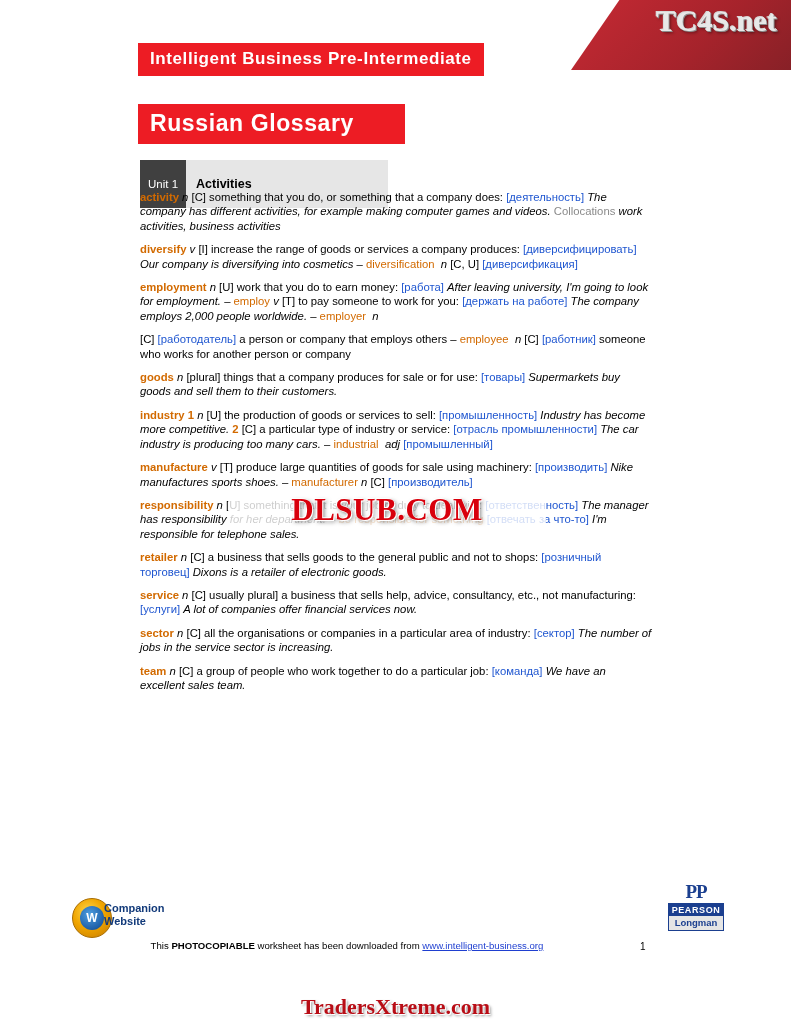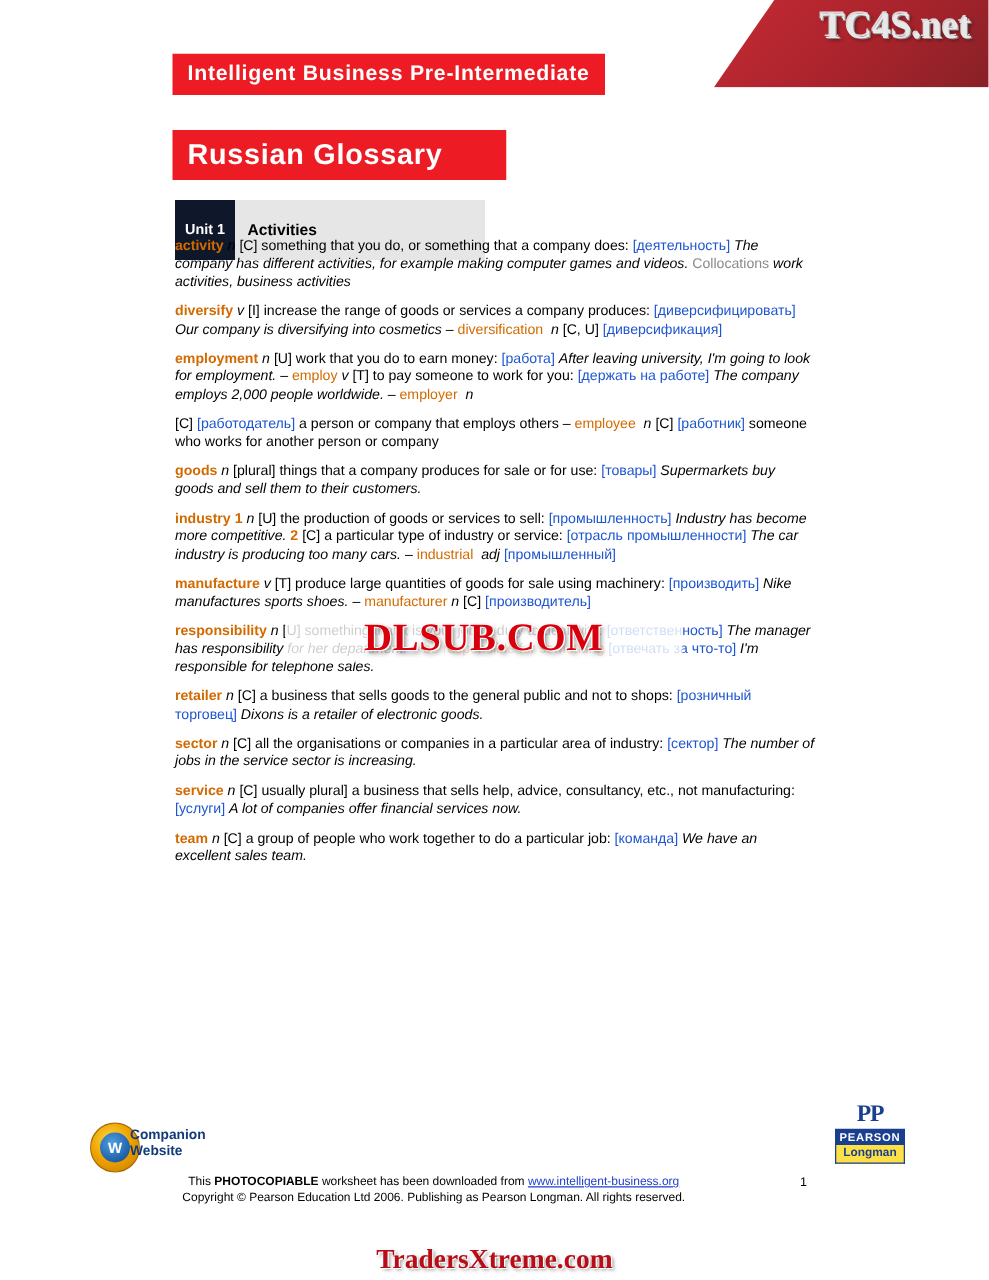--- a/index.html
+++ b/index.html
@@ -112,24 +112,24 @@
 
   .unit-row {
     position: absolute;
     left: 140px;
     top: 160px;
     display: flex;
     align-items: stretch;
     width: 248px;
   }
   .unit-tag {
-    background: #0f172a;
+    background: #404040;
     color: #ffffff;
     font-size: 11.5px;
-    font-weight: bold;
+    font-weight: normal;
     padding: 5px 8px;
     display: flex;
     align-items: center;
   }
   .unit-name {
     background: #e6e6e6;
     color: #000000;
     font-size: 12.5px;
     font-weight: bold;
     padding: 17px 10px;
@@ -220,21 +220,21 @@
   .pearson .box {
     background: #1b3f8f;
     color: #ffffff;
     font-size: 9px;
     font-weight: bold;
     letter-spacing: .6px;
     padding: 2px 0 1px 0;
     margin-top: 2px;
   }
   .pearson .longman {
-    background: #fde047;
+    background: #e5e5e5;
     color: #1b3f8f;
     font-size: 9.5px;
     font-weight: bold;
     border: 1px solid #1b3f8f;
     border-top: none;
     padding: 1px 0 2px 0;
   }
 
   .footer-text {
     position: absolute;
@@ -278,22 +278,22 @@
   <div class="entries" id="entries">
       <div class="entry"><span class="hw">activity</span> <span class="pos">n</span> [C] something that you do, or something that a company does: <span class="ru">[деятельность]</span> <span class="ital">The company has different activities, for example making computer games and videos.</span> <span class="grey">Collocations</span> <span class="ital">work activities, business activities</span></div>
       <div class="entry"><span class="hw">diversify</span> <span class="pos">v</span> [I] increase the range of goods or services a company produces: <span class="ru">[диверсифицировать]</span> <span class="ital">Our company is diversifying into cosmetics</span> – <span class="rel">diversification</span>&nbsp; <span class="pos">n</span> [C, U] <span class="ru">[диверсификация]</span></div>
       <div class="entry"><span class="hw">employment</span> <span class="pos">n</span> [U] work that you do to earn money: <span class="ru">[работа]</span> <span class="ital">After leaving university, I'm going to look for employment.</span> – <span class="rel">employ</span> <span class="pos">v</span> [T] to pay someone to work for you: <span class="ru">[держать на работе]</span> <span class="ital">The company employs 2,000 people worldwide.</span> – <span class="rel">employer</span>&nbsp; <span class="pos">n</span></div>
       <div class="entry">[C] <span class="ru">[работодатель]</span> a person or company that employs others – <span class="rel">employee</span>&nbsp; <span class="pos">n</span> [C] <span class="ru">[работник]</span> someone who works for another person or company</div>
       <div class="entry"><span class="hw">goods</span> <span class="pos">n</span> [plural] things that a company produces for sale or for use: <span class="ru">[товары]</span> <span class="ital">Supermarkets buy goods and sell them to their customers.</span></div>
       <div class="entry"><span class="hw">industry</span> <span class="num">1</span> <span class="pos">n</span> [U] the production of goods or services to sell: <span class="ru">[промышленность]</span> <span class="ital">Industry has become more competitive.</span> <span class="num">2</span> [C] a particular type of industry or service: <span class="ru">[отрасль промышленности]</span> <span class="ital">The car industry is producing too many cars.</span> – <span class="rel">industrial</span>&nbsp; <span class="pos">adj</span> <span class="ru">[промышленный]</span></div>
       <div class="entry"><span class="hw">manufacture</span> <span class="pos">v</span> [T] produce large quantities of goods for sale using machinery: <span class="ru">[производить]</span> <span class="ital">Nike manufactures sports shoes.</span> – <span class="rel">manufacturer</span> <span class="pos">n</span> [C] <span class="ru">[производитель]</span></div>
       <div class="entry"><span class="hw">responsibility</span> <span class="pos">n</span> [U] something that it is your job or duty to deal with: <span class="ru">[ответственность]</span> <span class="ital">The manager has responsibility for her department.</span> – <span class="rel">be responsible for something</span> <span class="ru">[отвечать за что-то]</span> <span class="ital">I'm responsible for telephone sales.</span></div>
       <div class="entry"><span class="hw">retailer</span> <span class="pos">n</span> [C] a business that sells goods to the general public and not to shops: <span class="ru">[розничный торговец]</span> <span class="ital">Dixons is a retailer of electronic goods.</span></div>
+      <div class="entry"><span class="hw">service</span> <span class="pos">n</span> [C] usually plural] a business that sells help, advice, consultancy, etc., not manufacturing: <span class="ru">[услуги]</span> <span class="ital">A lot of companies offer financial services now.</span></div>
       <div class="entry"><span class="hw">sector</span> <span class="pos">n</span> [C] all the organisations or companies in a particular area of industry: <span class="ru">[сектор]</span> <span class="ital">The number of jobs in the service sector is increasing.</span></div>
-      <div class="entry"><span class="hw">service</span> <span class="pos">n</span> [C] usually plural] a business that sells help, advice, consultancy, etc., not manufacturing: <span class="ru">[услуги]</span> <span class="ital">A lot of companies offer financial services now.</span></div>
       <div class="entry"><span class="hw">team</span> <span class="pos">n</span> [C] a group of people who work together to do a particular job: <span class="ru">[команда]</span> <span class="ital">We have an excellent sales team.</span></div>
     </div>
 
   <div class="wm-dlsub-plate"></div>
   <div class="wm-dlsub">DLSUB.COM</div>
 
   <div class="companion">
     <div class="cw-badge">
       <div class="inner">W</div>
     </div>
@@ -306,19 +306,18 @@
   <div class="pearson">
     <div class="mark">PP</div>
     <div class="box">PEARSON</div>
     <div class="longman">Longman</div>
   </div>
 
   <div class="footer-text">
     <div>
       <span>This </span><span class="bold">PHOTOCOPIABLE</span><span> worksheet has been downloaded from </span><span class="link">www.intelligent-business.org</span>
     </div>
-    <div>Copyright © Pearson Education Ltd 2006. Publishing as Pearson Longman. All rights reserved.</div>
   </div>
   <div class="page-number">1</div>
 
   <div class="wm-traders">TradersXtreme.com</div>
 
 </div>
 
 </body></html>

